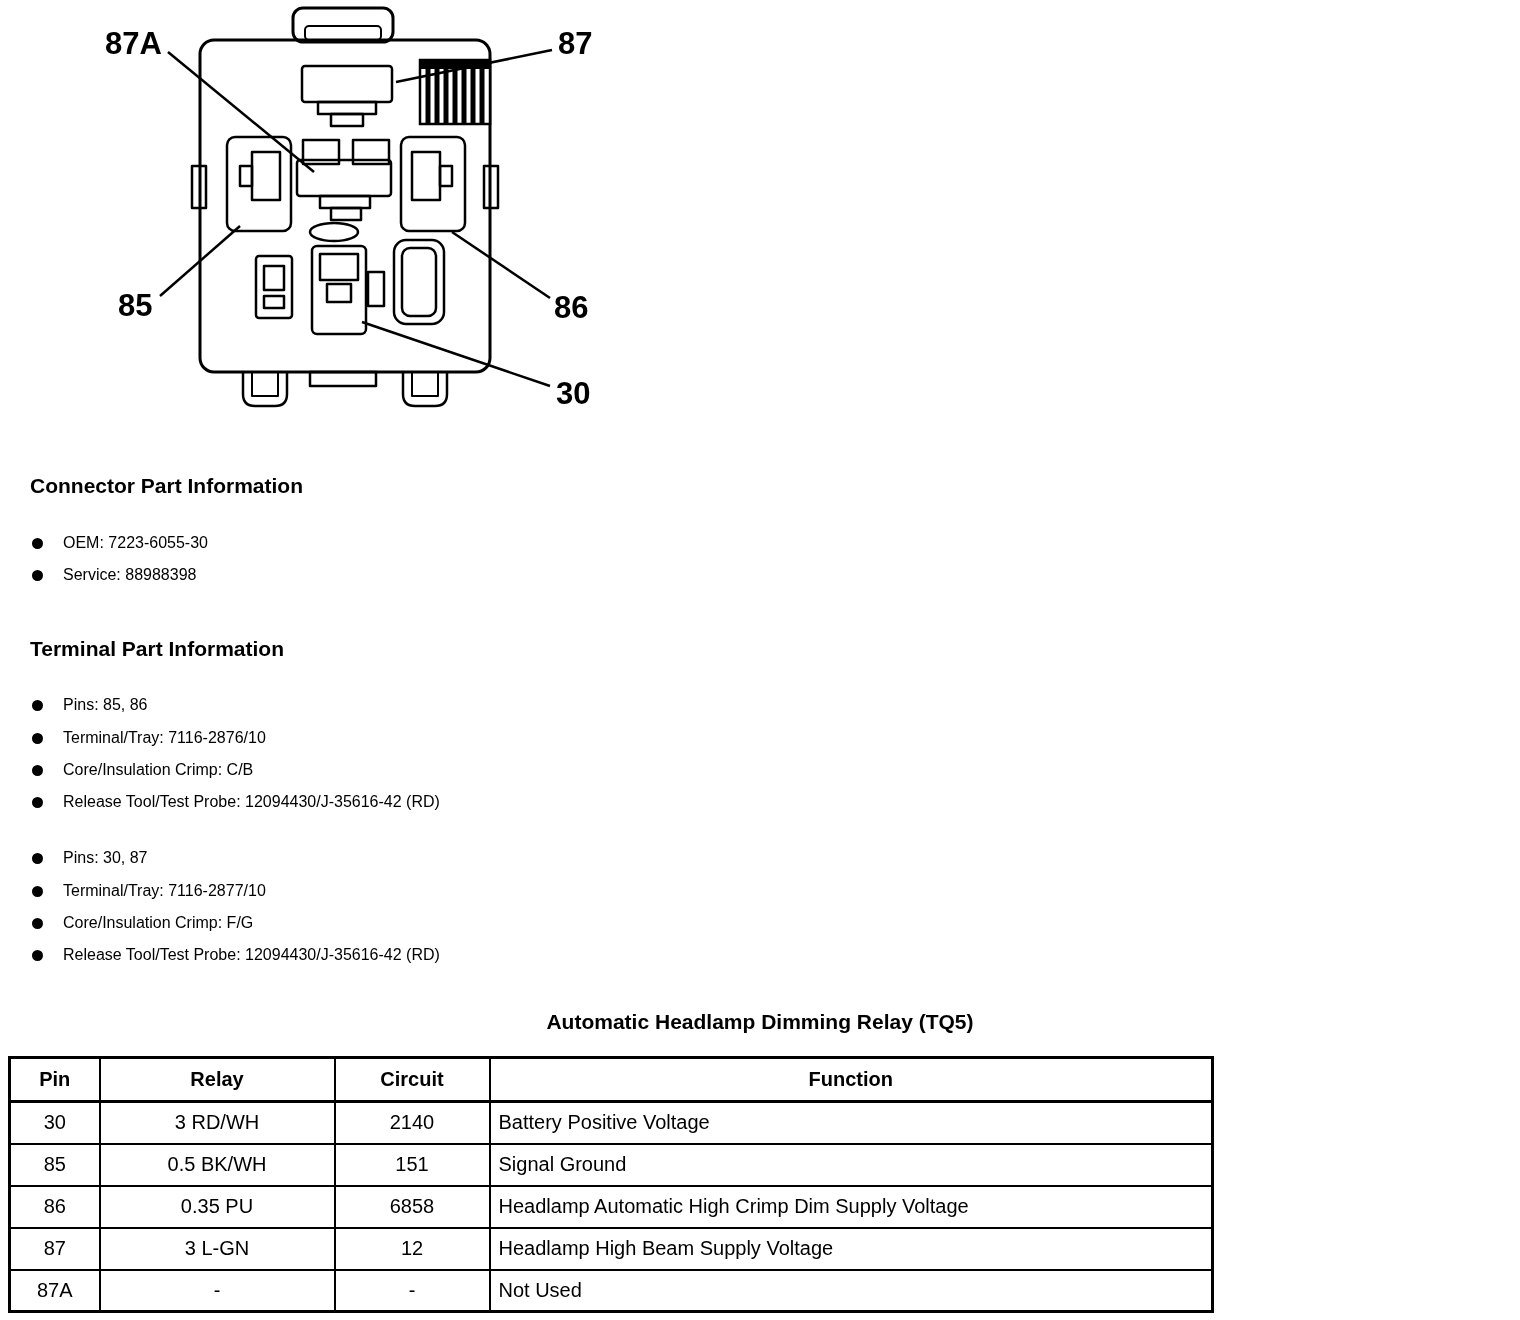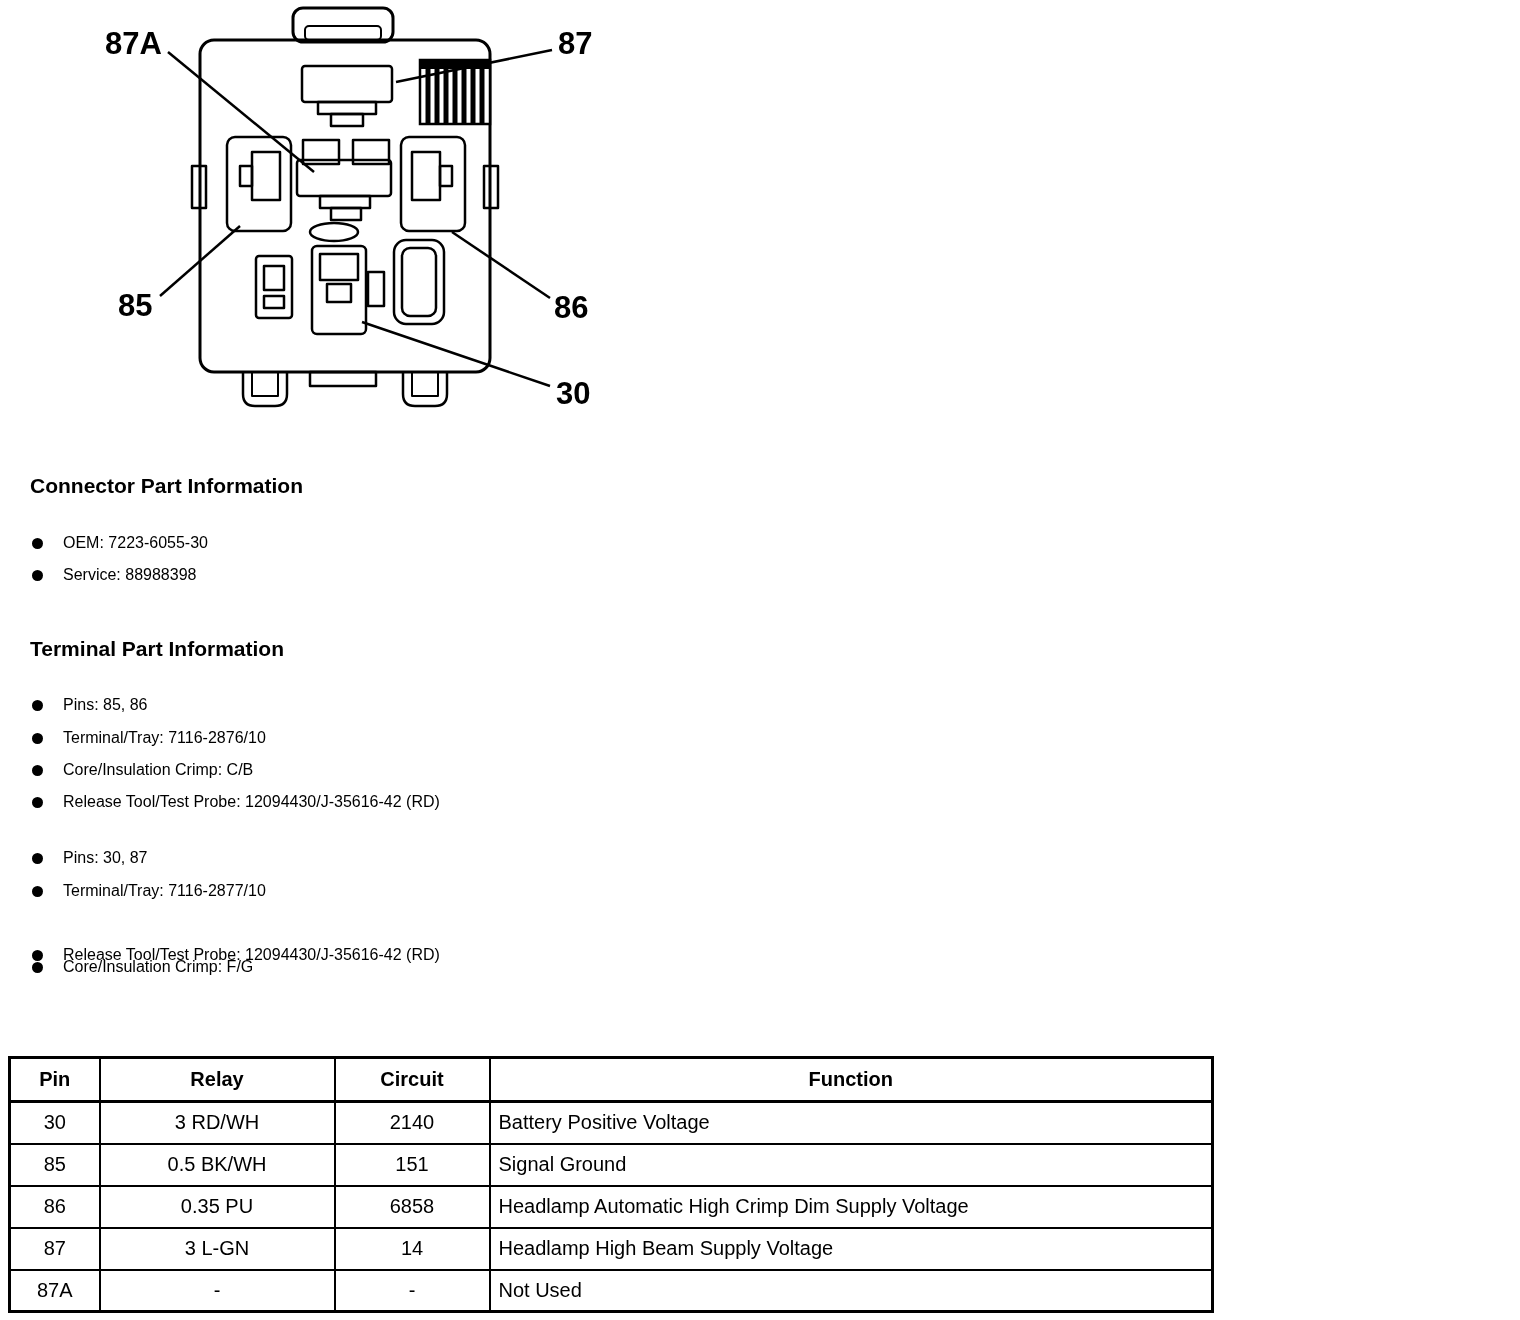--- a/index.html
+++ b/index.html
@@ -174,29 +174,30 @@
   </div>
 
   <div class="bullet-item" style="top:845px;">
     <span class="dot"></span>
     <span>Pins: 30, 87</span>
   </div>
   <div class="bullet-item" style="top:878px;">
     <span class="dot"></span>
     <span>Terminal/Tray: 7116-2877/10</span>
   </div>
-  <div class="bullet-item" style="top:910px;margin-top:44px;">
+  <div class="bullet-item" style="top:910px;">
     <span class="dot"></span>
     <span>Core/Insulation Crimp: F/G</span>
   </div>
   <div class="bullet-item" style="top:942px;">
     <span class="dot"></span>
     <span>Release Tool/Test Probe: 12094430/J-35616-42 (RD)</span>
   </div>
 
+  <div class="table-title">Automatic Headlamp Dimming Relay (TQ5)</div>
 
   <table class="pinout">
     <colgroup>
       <col style="width:90px">
       <col style="width:235px">
       <col style="width:155px">
       <col>
     </colgroup>
     <thead>
       <tr>
@@ -221,21 +222,21 @@
       </tr>
       <tr>
         <td class="c-center">86</td>
         <td class="c-center">0.35 PU</td>
         <td class="c-center">6858</td>
         <td class="c-left">Headlamp Automatic High Crimp Dim Supply Voltage</td>
       </tr>
       <tr>
         <td class="c-center">87</td>
         <td class="c-center">3 L-GN</td>
-        <td class="c-center">14</td>
+        <td class="c-center">12</td>
         <td class="c-left">Headlamp High Beam Supply Voltage</td>
       </tr>
       <tr>
         <td class="c-center">87A</td>
         <td class="c-center">-</td>
         <td class="c-center">-</td>
         <td class="c-left">Not Used</td>
       </tr>
     </tbody>
   </table>

